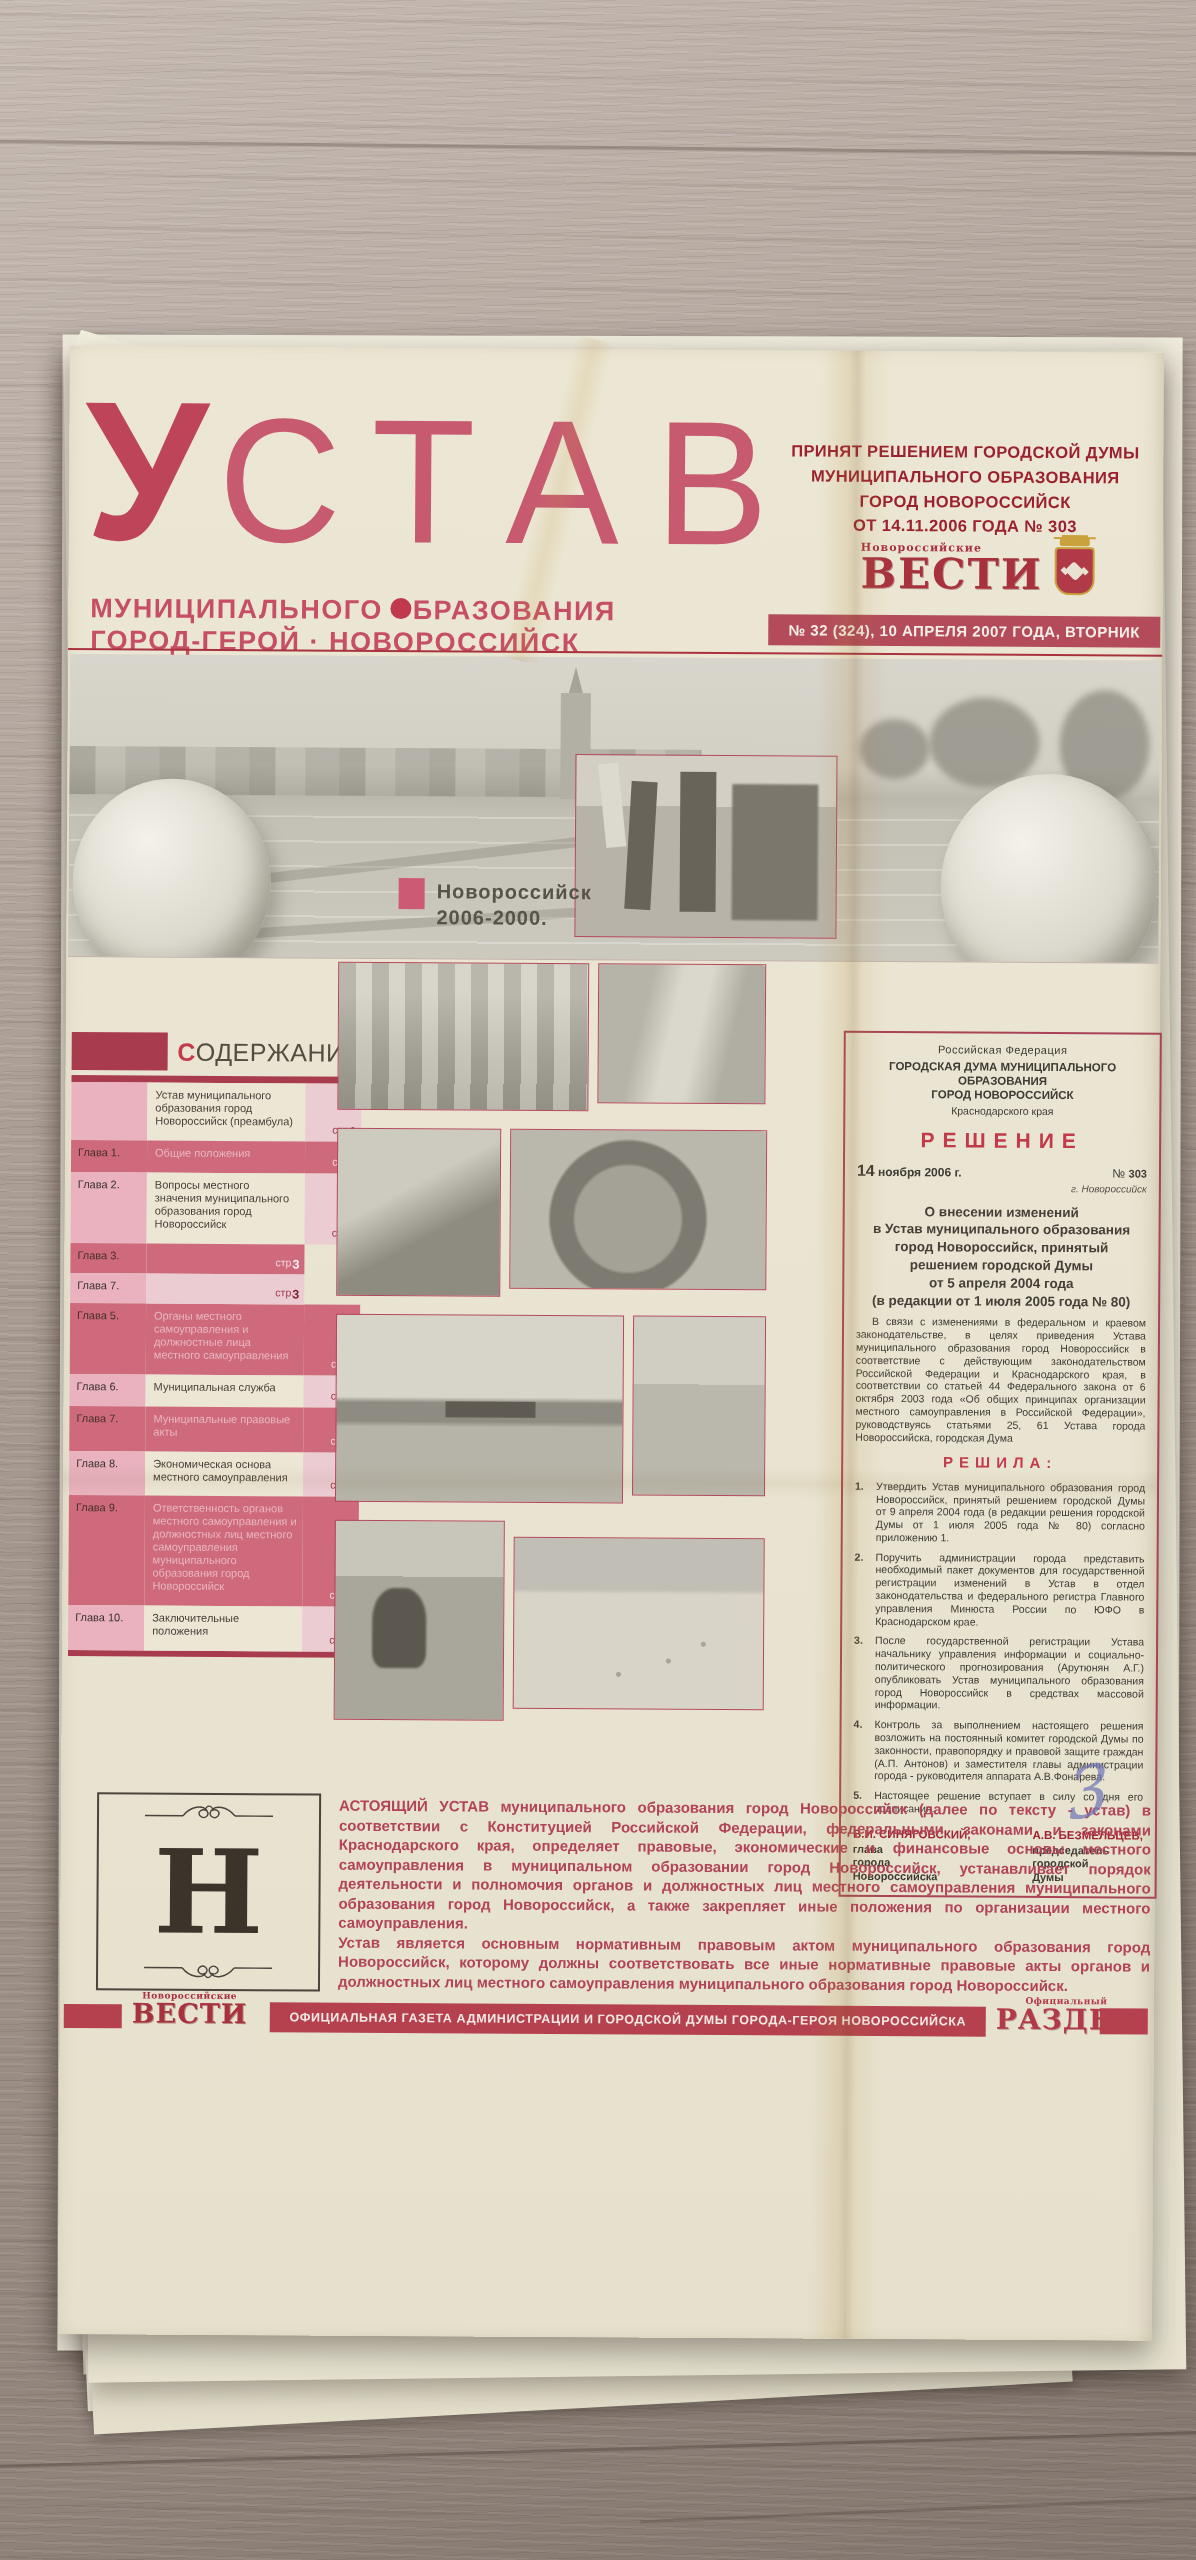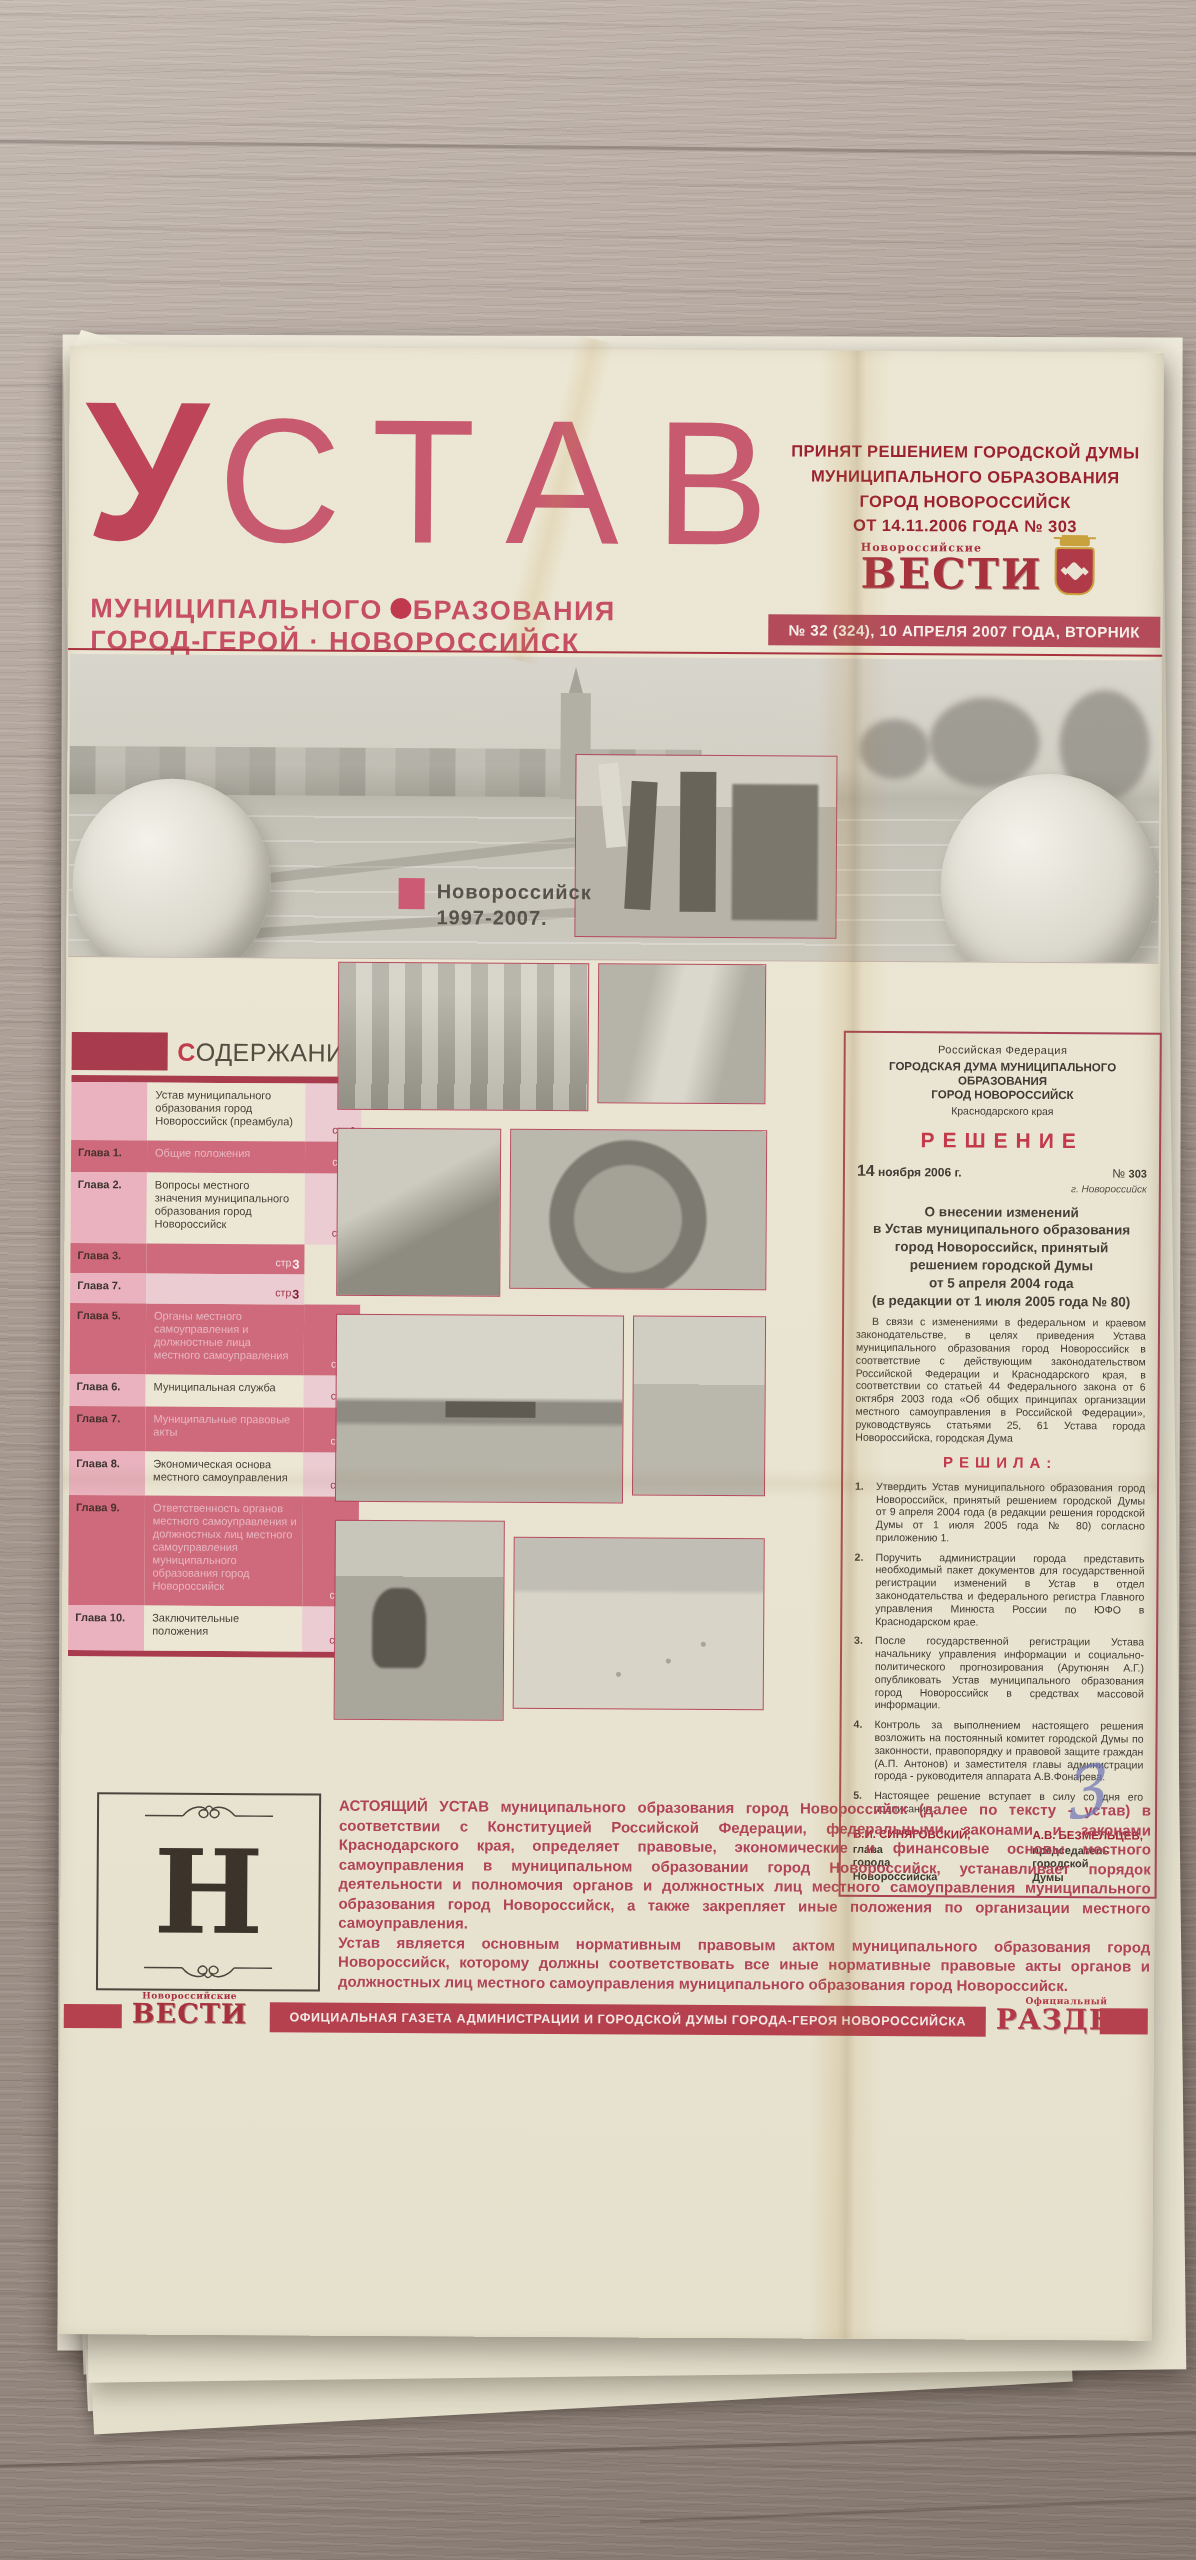--- a/index.html
+++ b/index.html
@@ -101,21 +101,21 @@
 
   
   .toc{position:absolute;left:6px;top:686px;width:290px;}
   .toc-head{display:flex;align-items:center;gap:10px;}
   .toc-block{width:118px;height:38px;background:#a83b4e;}
   .toc-title{font-size:25px;color:#544c41;letter-spacing:.5px;white-space:nowrap;}
   .toc-title .ini{color:#c23a4b;font-weight:bold;}
   .toc-band{height:7px;background:#a83b4e;margin-top:5px;}
   .toc-band.bottom{margin-top:0;height:6px;}
   .toc-row{display:grid;grid-template-columns:76px 1fr 56px;}
-  .toc-ch{background:#e9b2be;padding:6px 2px 12px 7px;font-weight:bold;font-size:11px;color:#3a332b;}
+  .toc-ch{background:#e9b2be;padding:6px 2px 12px 7px;font-weight:normal;font-size:11px;color:#3a332b;}
   .toc-mid{background:#ece7d5;padding:6px 6px 13px 8px;font-size:11px;line-height:1.18;color:#463f36;}
   .toc-pg{background:#ecccd3;position:relative;font-size:10.5px;color:#9c3547;}
   .toc-pg span{position:absolute;right:5px;bottom:3px;white-space:nowrap;}
   .toc-pg b{font-size:12.5px;color:#7e1f30;}
   .toc-row.dark .toc-ch{background:#cf6a7c;color:#45302b;}
   .toc-row.dark .toc-mid{background:#cf6a7c;color:#e7b6c0;}
   .toc-row.dark .toc-pg{background:#cf6a7c;color:#f0d9dd;}
   .toc-row.dark .toc-pg b{color:#fbeff1;}
 
   
@@ -253,21 +253,21 @@
     <div class="sphere sphere-right"></div>
     <div class="inset">
       <div class="flag"></div>
       <div class="fig fig-1"></div>
       <div class="fig fig-2"></div>
       <div class="fig fig-3"></div>
     </div>
     <div class="pan-caption">
       <div class="caption-square"></div>
       <div class="caption-text">Новороссийск
-1997-2007.</div>
+2006-2000.</div>
     </div>
   </div>
 
   <div class="toc">
     <div class="toc-head">
       <div class="toc-block"></div>
       <div class="toc-title">
         <span class="ini">С</span><span>ОДЕРЖАНИЕ</span>
       </div>
     </div>

